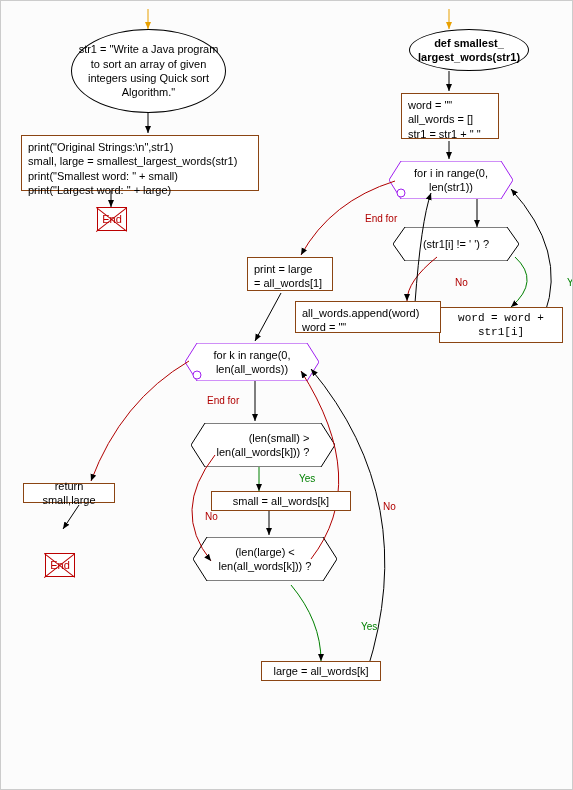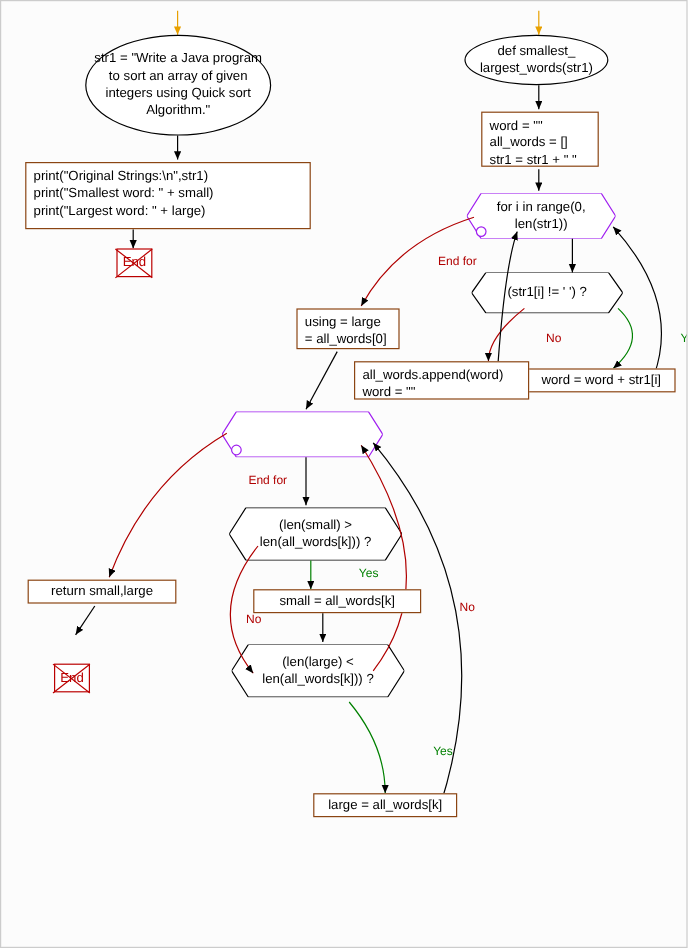--- a/index.html
+++ b/index.html
@@ -160,31 +160,32 @@
 
   <path d="M366,670 Q420,500 310,368" stroke="#000" fill="none" marker-end="url(#arrow)"></path>
 </svg>
 
 <div class="node ellipse" style="left:70px; top:28px; width:155px; height:84px;">
   <span>str1 = "Write a Java program to sort an array of given integers using Quick sort Algorithm."</span>
 </div>
 
 <div class="node rect" style="left:20px; top:134px; width:238px; height:56px; text-align:left; padding:4px 6px; display:block;">
   <div>print("Original Strings:\n",str1)</div>
+  <div>small, large = smallest_largest_words(str1)</div>
   <div>print("Smallest word: " + small)</div>
   <div>print("Largest word: " + large)</div>
 </div>
 
 <div class="node end-box" style="left:96px; top:206px;">
   <span class="end-x1"></span>
     <span class="end-x2"></span>
   <span style="color:#b00;">End</span>
 </div>
 
-<div class="node ellipse" style="left:386px; top:28px; width:120px; height:42px;">
+<div class="node ellipse" style="left:408px; top:28px; width:120px; height:42px;font-weight:bold;">
   <span>
     <span>def smallest_</span><br>
     <span>largest_words(str1)</span>
   </span>
 </div>
 
 <div class="node rect" style="left:400px; top:92px; width:98px; height:46px; text-align:left; display:block;">
   <div>word = ""</div>
   <div>all_words = []</div>
   <div>str1 = str1 + " "</div>
@@ -212,56 +213,60 @@
   <span class="diamond-content">(str1[i] != ' ') ?</span>
 </div>
 
 <div class="label label-red" style="left:418px; top:276px;">
   <span>No</span>
 </div>
 <div class="label label-green" style="left:530px; top:276px;">
   <span>Yes</span>
 </div>
 
-<div class="node rect" style="left:438px; top:306px; width:124px; height:20px;">
+<div class="node rect" style="left:438px; top:306px; width:124px; height:36px;font-family:Liberation Mono, monospace;">
   <span>word = word + str1[i]</span>
 </div>
 
 <div class="node rect" style="left:294px; top:300px; width:146px; height:32px; text-align:left; display:block;">
   <div>all_words.append(word)</div>
   <div>word = ""</div>
 </div>
 
 <div class="node rect" style="left:246px; top:256px; width:86px; height:34px; text-align:left; display:block;">
-  <div>using = large</div>
-  <div>= all_words[0]</div>
+  <div>print = large</div>
+  <div>= all_words[1]</div>
 </div>
 
 <div class="node hexagon" style="left:184px; top:342px; width:134px; height:38px;">
   <svg viewBox="0 0 134 38" preserveAspectRatio="none">
     <polygon points="12,0 122,0 134,19 122,38 12,38 0,19" fill="#fff" stroke="#a020f0"></polygon>
     <circle cx="12" cy="32" r="4" fill="#fff" stroke="#a020f0"></circle>
   </svg>
+  <span class="hexagon-content">
+    <span>for k in range(0,</span><br>
+    <span>len(all_words))</span>
+  </span>
 </div>
 
 <div class="label label-red" style="left:170px; top:394px;">
   <span>End for</span>
 </div>
 
-<div class="node rect" style="left:22px; top:482px; width:124px; height:20px;">
+<div class="node rect" style="left:22px; top:482px; width:92px; height:20px;">
   <span>return small,large</span>
 </div>
 
 <div class="node end-box" style="left:44px; top:528px;">
   <span class="end-x1"></span>
     <span class="end-x2"></span>
   <span style="color:#b00;">End</span>
 </div>
 
-<div class="node diamond" style="left:190px; top:422px; width:144px; height:44px;">
+<div class="node diamond" style="left:190px; top:422px; width:144px; height:44px;text-align:right;">
   <svg viewBox="0 0 144 44" preserveAspectRatio="none">
     <polygon points="14,0 130,0 144,22 130,44 14,44 0,22" fill="#fff" stroke="#000"></polygon>
   </svg>
   <span class="diamond-content">
     <span>(len(small) &gt;</span><br>
     <span>len(all_words[k])) ?</span>
   </span>
 </div>
 
 <div class="label label-green" style="left:262px; top:472px;">

